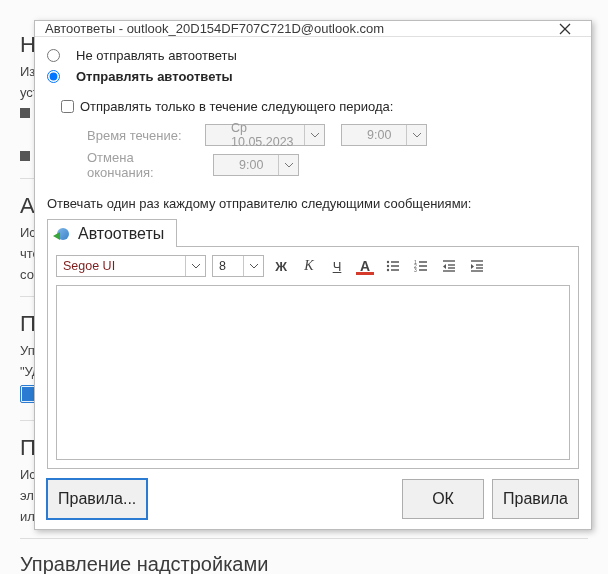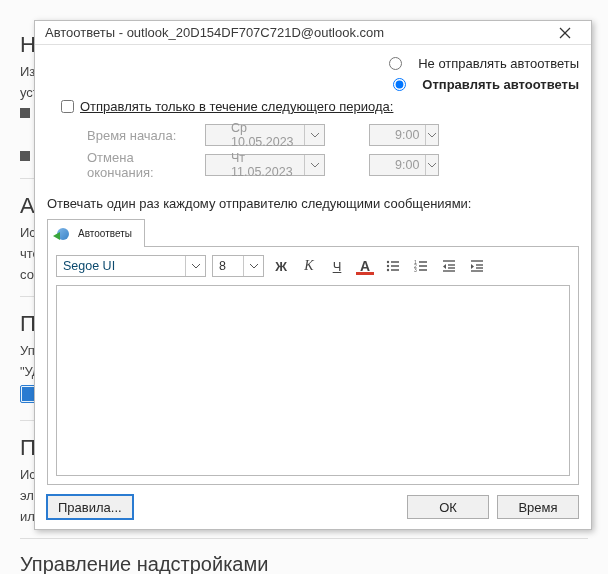--- a/index.html
+++ b/index.html
@@ -30,72 +30,72 @@
   .dialog {
     position: absolute;
     left: 34px; top: 20px;
     width: 558px; height: 510px;
     background: #fff;
     border: 1px solid #bcbcbc;
     box-shadow: 2px 2px 6px rgba(0,0,0,0.25);
     display: flex; flex-direction: column;
   }
   .titlebar {
-    height: 24px;
+    height: 16px;
     display: flex; align-items: center;
     padding: 0 6px 0 10px;
     border-bottom: 1px solid #e0e0e0;
   }
   .titlebar .ttext { flex:1; font-size:13px; color:#3a3a3a;}
   .titlebar .close { width:40px; height:28px; display:flex; align-items:center; justify-content:center; cursor:pointer;}
   .titlebar .close svg { width:12px; height:12px; }
 
   .body {
     flex:1;
     padding: 8px 12px 0 12px;
     display:flex; flex-direction:column;
     overflow:hidden;
   }
 
-  .radio-row { display:flex; align-items:center; gap:16px; margin:3px 0; font-size:13px;justify-content:flex-end;}
+  .radio-row { display:flex; align-items:center; gap:16px; margin:3px 0; font-size:13px;}
   .radio-row input { margin:0; }
   .radio-row label { cursor:pointer; }
 
-  .chk-row { margin-left:14px; display:flex; align-items:center; gap:6px; margin-top:4px;text-decoration:underline;}
+  .chk-row { margin-left:14px; display:flex; align-items:center; gap:6px; margin-top:12px;}
   .chk-row input { margin:0; }
 
   .time-grid { margin-left:40px; margin-top:6px; }
   .time-row { display:flex; align-items:center; gap:8px; margin:4px 0;}
   .time-row .lbl { width:110px; text-align:left; color:#a0a0a0; font-size:13px;}
   .combo {
     border:1px solid #b6b6b6;
     height:22px;
     background:#fff;
     display:flex; align-items:center;
     font-size:12.5px;
     color:#888;
   }
   .combo.disabled { background:#f4f4f4; color:#9a9a9a;padding-left:19px; }
   .combo .val { flex:1; padding:0 6px;}
   .combo .arrow { width:20px; height:100%; border-left:1px solid #c8c8c8; display:flex; align-items:center; justify-content:center;}
   .combo .arrow svg{ width:8px; height:5px; }
   .w-date { width:120px;}
-  .w-time { width:70px; margin-left:36px;}
+  .w-time { width:86px; margin-left:8px;}
 
   .replytxt { margin:12px 0 6px; font-size:13px; color:#2a2a2a;}
 
   .tabbar { display:flex; align-items:flex-end; height:30px; position:relative; }
   .tab {
     border:1px solid #b9b9b9;
     border-bottom:none;
     background:#fff;
     height:28px;
     display:flex; align-items:center; gap:6px;
     padding:0 12px 0 6px;
-    font-size:10px;
+    font-size:16px;
     position:relative; z-index:2;
   }
   .tab .ticon { width:18px; height:18px; position:relative;}
   .tab .ticon .globe{ position:absolute; left:3px; top:3px; width:12px; height:12px; border-radius:50%; background:linear-gradient(135deg,#7eb6e8,#3a83c8); }
   .tab .ticon .arrow{ position:absolute; left:-1px; top:7px; width:0; height:0; border-top:4px solid transparent; border-bottom:4px solid transparent; border-right:7px solid #3aa53a;}
   .tabline { position:absolute; left:0; right:0; bottom:0; height:1px; background:#b9b9b9; z-index:1;}
 
   .editor-wrap {
     border:1px solid #b9b9b9;
     border-top:none;
@@ -125,25 +125,25 @@
     background:#fff;
     overflow:auto;
   }
 
   .footer {
     display:flex; align-items:center;
     padding:10px 12px;
     gap:8px;
   }
   .btn {
-    height:24px;
+    height:40px;
     min-width:82px;
     border:1px solid #adadad;
     background:#f0f0f0;
-    font-size:13px;
+    font-size:16px;
     display:inline-flex; align-items:center; justify-content:center;
     cursor:pointer;
     padding:0 10px;
   }
   .btn.focus { border:1px solid #2a7bd1; outline:1px solid #2a7bd1;}
   .spacer { flex:1; }
 </style>
 </head>
 <body>
 
@@ -194,48 +194,40 @@
       <input type="radio" name="ar" checked="" style="">
       <label style="font-weight:700">Отправлять автоответы</label>
     </div>
     <div class="chk-row">
       <input type="checkbox" style="">
       <label>Отправлять только в течение следующего периода:</label>
     </div>
 
     <div class="time-grid">
       <div class="time-row">
-        <div class="lbl">Время начала:</div>
+        <div class="lbl">Время течение:</div>
         <div class="combo disabled w-date">
           <div class="val">Ср 10.05.2023</div>
           <div class="arrow">
               <svg viewBox="0 0 8 5">
                 <polyline points="0,0 4,4 8,0" fill="none" stroke="#777"></polyline>
               </svg>
             </div>
         </div>
         <div class="combo disabled w-time">
           <div class="val">9:00</div>
           <div class="arrow">
               <svg viewBox="0 0 8 5">
                 <polyline points="0,0 4,4 8,0" fill="none" stroke="#777"></polyline>
               </svg>
             </div>
         </div>
       </div>
       <div class="time-row">
         <div class="lbl">Отмена окончания:</div>
-        <div class="combo disabled w-date">
-          <div class="val">Чт 11.05.2023</div>
-          <div class="arrow">
-              <svg viewBox="0 0 8 5">
-                <polyline points="0,0 4,4 8,0" fill="none" stroke="#777"></polyline>
-              </svg>
-            </div>
-        </div>
         <div class="combo disabled w-time">
           <div class="val">9:00</div>
           <div class="arrow">
               <svg viewBox="0 0 8 5">
                 <polyline points="0,0 4,4 8,0" fill="none" stroke="#777"></polyline>
               </svg>
             </div>
         </div>
       </div>
     </div>
@@ -249,21 +241,21 @@
             <span class="arrow"></span>
           </span>
         <span>Автоответы</span>
       </div>
       <div class="tabline"></div>
     </div>
 
     <div class="editor-wrap">
       <div class="toolbar">
         <div class="combo font-combo">
-          <div class="val" style="color:#0c4a6e">Segoe UI</div>
+          <div class="val" style="color:#7f1d1d">Segoe UI</div>
           <div class="arrow">
               <svg viewBox="0 0 8 5">
                 <polyline points="0,0 4,4 8,0" fill="none" stroke="#555"></polyline>
               </svg>
             </div>
         </div>
         <div class="combo size-combo">
           <div class="val" style="color:#333">8</div>
           <div class="arrow">
               <svg viewBox="0 0 8 5">
@@ -318,15 +310,15 @@
         </div>
       </div>
       <div class="editbox"></div>
     </div>
   </div>
 
   <div class="footer">
     <div class="btn focus">Правила...</div>
     <div class="spacer"></div>
     <div class="btn">ОК</div>
-    <div class="btn">Время</div>
+    <div class="btn">Правила</div>
   </div>
 </div>
 
 </body></html>

